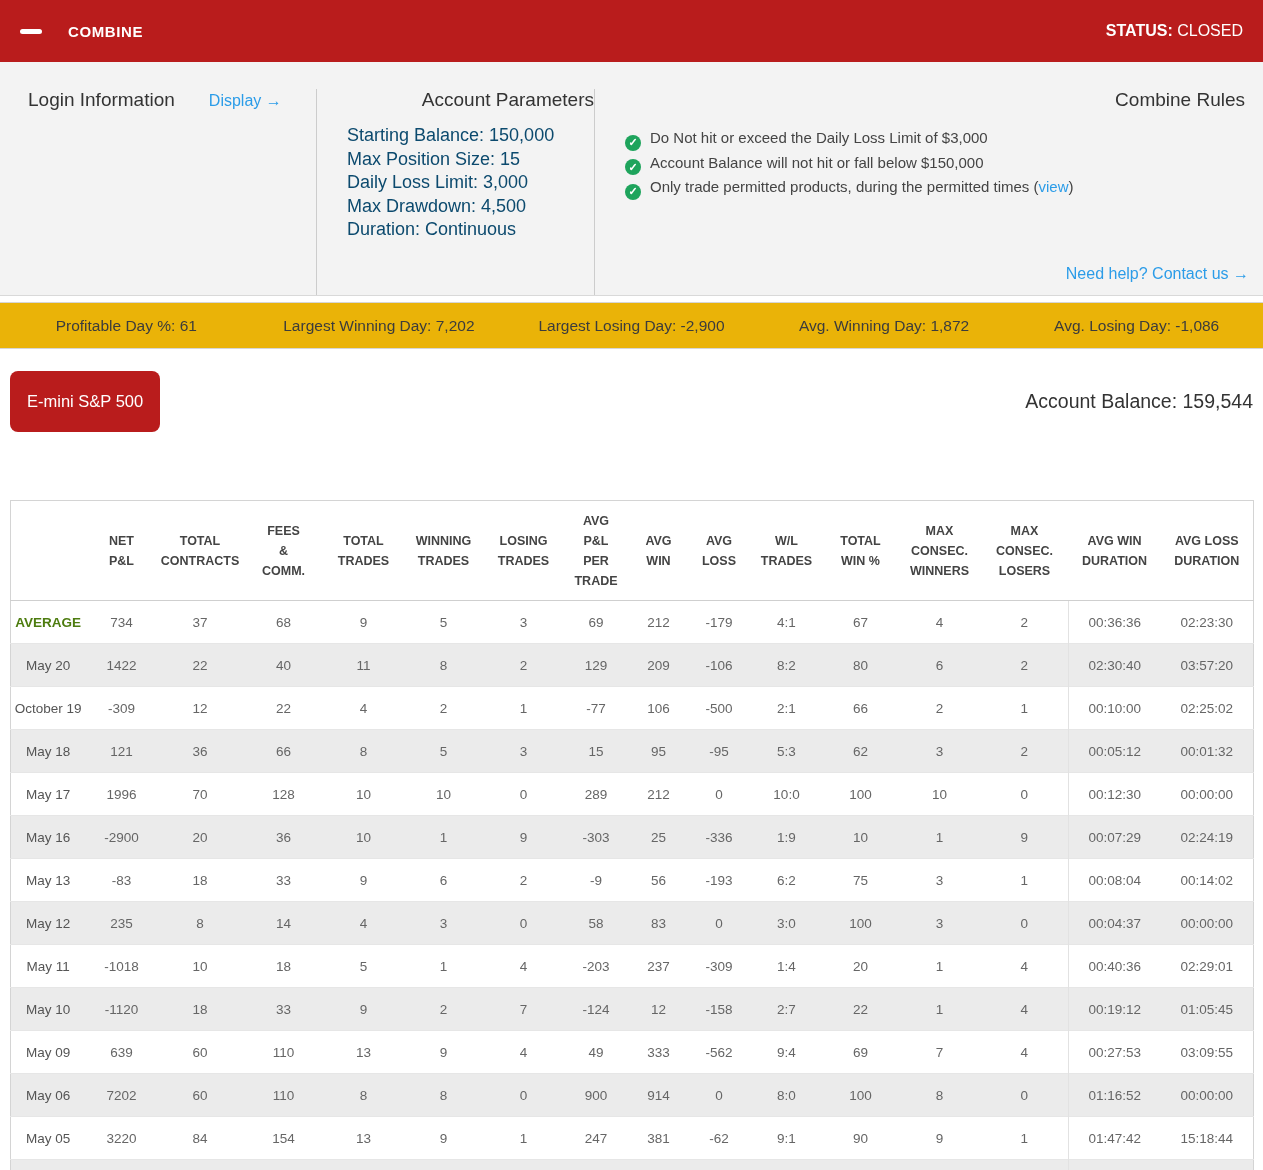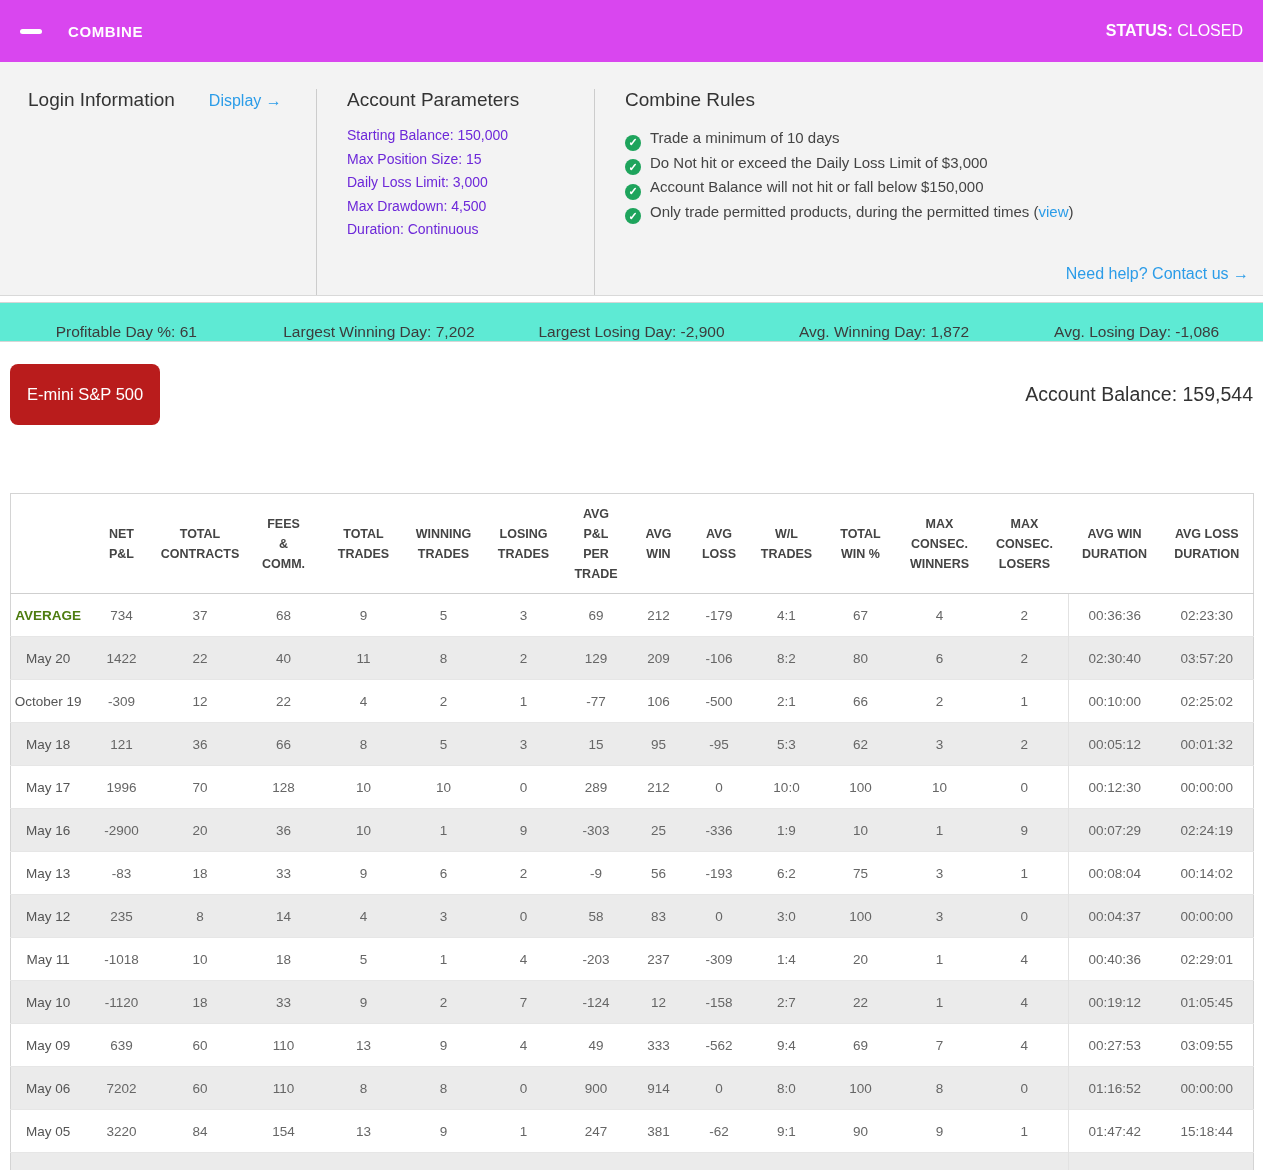--- a/index.html
+++ b/index.html
@@ -6,21 +6,21 @@
   html,body { margin:0; padding:0; }
   body {
     width:1263px;
     background:#ffffff;
     font-family:"Liberation Sans", sans-serif;
     color:#333;
   }
 
   
   .topbar {
-    height:62px; background:#d946ef;
+    height:62px; background:#b91c1c;
     display:flex; align-items:center;
     padding:0 20px 0 20px;
   }
   .collapse-dash { width:22px; height:5px; background:#fff; border-radius:2.5px; cursor:pointer; }
   .topbar-title { color:#fff; font-weight:bold; font-size:15px; letter-spacing:.6px; margin-left:26px; }
   .topbar-status { margin-left:auto; color:#fff; font-size:16px; }
   .topbar-status .lbl { font-weight:bold; }
 
   
   .info-panel {
@@ -28,48 +28,48 @@
     background:#f3f3f3;
     border-bottom:1px solid #d9d9d9;
     height:234px;
     display:flex;
     padding:27px 18px 0 28px;
   }
   .panel-col { min-height:180px; }
   .col-login { width:289px; border-right:1px solid #cccccc; }
   .col-params { width:278px; padding-left:30px; border-right:1px solid #cccccc; }
   .col-rules { flex:1; padding-left:30px; }
-  .panel-heading { font-size:19px; color:#333; }
+  .panel-heading { font-size:19px; color:#333;text-align:right; }
   .login-head-row { display:flex; align-items:baseline; }
   .display-link { margin-left:34px; font-size:16px; color:#2b9ce8; text-decoration:none; cursor:pointer; }
   .param-lines { margin-top:13px; }
-  .param-line { font-size:14px; color:#6d28d9; line-height:23.5px; }
+  .param-line { font-size:18px; color:#0c4a6e; line-height:23.5px; }
   .rules-list { margin-top:15px; }
   .rule-row { font-size:15px; color:#444; line-height:23.5px; }
   .check-icon {
     display:inline-flex; align-items:center; justify-content:center;
     width:16px; height:16px; border-radius:50%;
     background:#1ea45c; color:#fff;
     font-size:11px; font-weight:bold; line-height:1;
     margin-right:9px; vertical-align:-3px;
   }
   .link { color:#2b9ce8; text-decoration:none; cursor:pointer; }
   .help-link {
     position:absolute; right:14px; bottom:12px;
     font-size:16px; color:#2b9ce8; text-decoration:none; cursor:pointer;
   }
 
   
   .stats-bar {
     margin-top:6px;
-    height:40px;
-    background:#5eead4;
+    height:47px;
+    background:#eab308;
     border-top:1px solid #d6d6d6;
     border-bottom:1px solid #d6d6d6;
-    display:flex; align-items:flex-end;
+    display:flex; align-items:center;
   }
   .stat-cell { flex:1; text-align:center; font-size:15.5px; color:#3c3c3c; }
 
   
   .balance-row {
     display:flex; justify-content:space-between; align-items:center;
     padding:22px 10px 0 10px;
   }
   .product-btn {
     background:#b91c1c; border:none; border-radius:8px;
@@ -126,21 +126,20 @@
         <div class="param-line">Starting Balance: 150,000</div>
         <div class="param-line">Max Position Size: 15</div>
         <div class="param-line">Daily Loss Limit: 3,000</div>
         <div class="param-line">Max Drawdown: 4,500</div>
         <div class="param-line">Duration: Continuous</div>
       </div>
   </div>
   <div class="panel-col col-rules">
     <div class="panel-heading">Combine Rules</div>
     <div class="rules-list">
-        <div class="rule-row"><span class="check-icon">✓</span><span>Trade a minimum of 10 days</span></div>
         <div class="rule-row"><span class="check-icon">✓</span><span>Do Not hit or exceed the Daily Loss Limit of $3,000</span></div>
         <div class="rule-row"><span class="check-icon">✓</span><span>Account Balance will not hit or fall below $150,000</span></div>
         <div class="rule-row"><span class="check-icon">✓</span><span>Only trade permitted products, during the permitted times (</span><a class="link">view</a><span>)</span></div>
       </div>
   </div>
   <a class="help-link">Need help? Contact us →</a>
 </div>
 
 <div class="stats-bar">
     <div class="stat-cell">Profitable Day %: 61</div>

